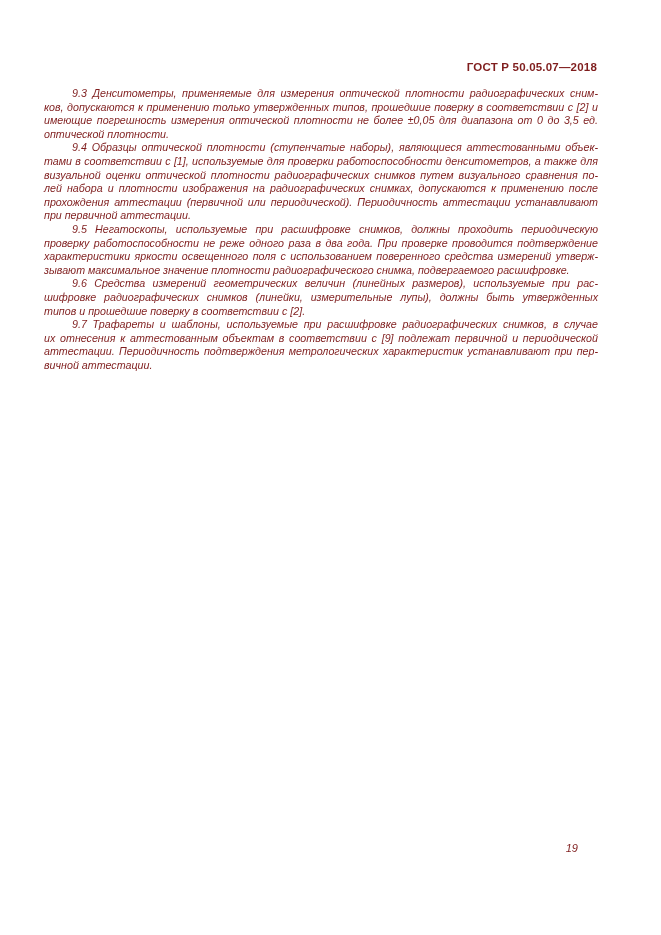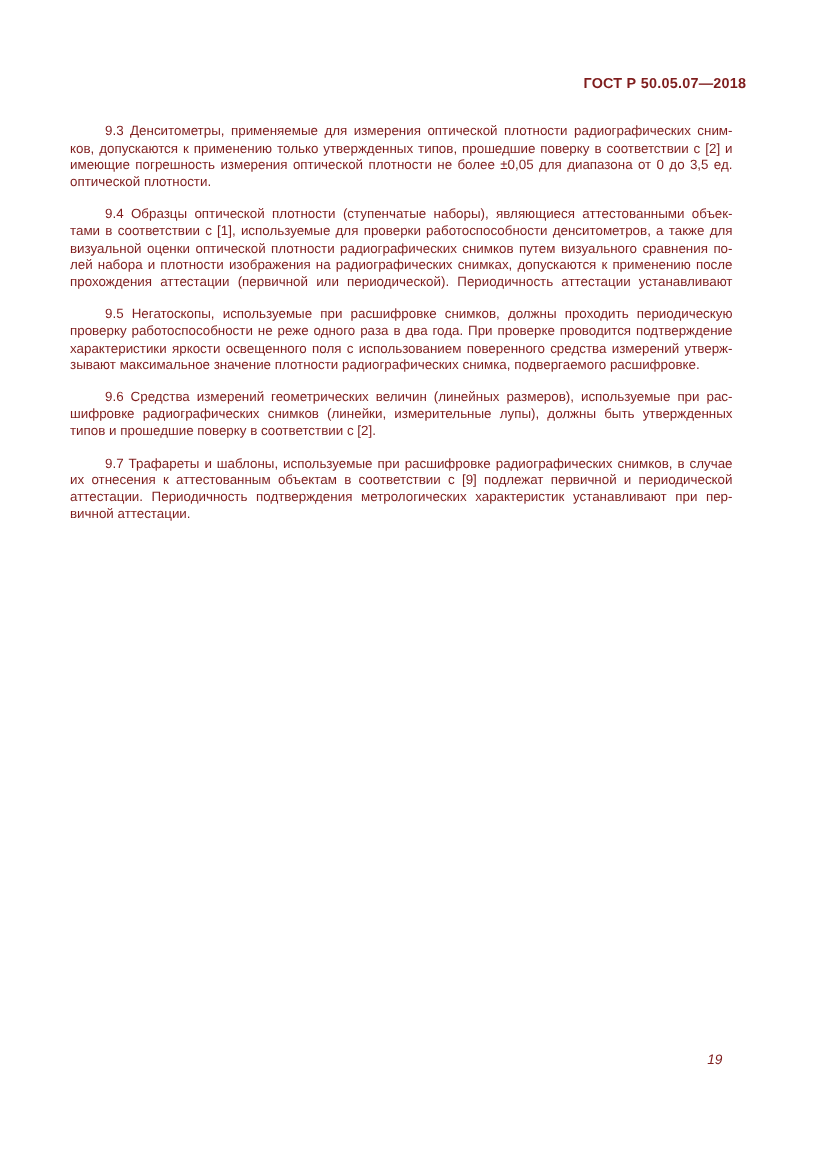--- a/index.html
+++ b/index.html
@@ -27,22 +27,23 @@
   }
   .body-text {
     position: absolute;
     top: 87px;
     left: 44px;
     width: 554px;
     font-size: 10.7px;
     line-height: 13.6px;
   }
   .paragraph {
-    margin: 12px;
+    margin: 0;
     padding: 0;
+    font-style: italic;
   }
   .ln {
     text-align: justify;
     text-align-last: justify;
     white-space: normal;
   }
   .ln.first {
     text-indent: 28px;
   }
   .ln.last {
@@ -71,27 +72,28 @@
       <div class="ln">имеющие погрешность измерения оптической плотности не более ±0,05 для диапазона от 0 до 3,5 ед.</div>
       <div class="ln last">оптической плотности.</div>
     </div>
 
     <div class="paragraph">
       <div class="ln first">9.4 Образцы оптической плотности (ступенчатые наборы), являющиеся аттестованными объек-</div>
       <div class="ln">тами в соответствии с [1], используемые для проверки работоспособности денситометров, а также для</div>
       <div class="ln">визуальной оценки оптической плотности радиографических снимков путем визуального сравнения по-</div>
       <div class="ln">лей набора и плотности изображения на радиографических снимках, допускаются к применению после</div>
       <div class="ln">прохождения аттестации (первичной или периодической). Периодичность аттестации устанавливают</div>
+      <div class="ln last">при первичной аттестации.</div>
     </div>
 
     <div class="paragraph">
       <div class="ln first">9.5 Негатоскопы, используемые при расшифровке снимков, должны проходить периодическую</div>
       <div class="ln">проверку работоспособности не реже одного раза в два года. При проверке проводится подтверждение</div>
       <div class="ln">характеристики яркости освещенного поля с использованием поверенного средства измерений утверж-</div>
-      <div class="ln last">зывают максимальное значение плотности радиографических снимка, подвергаемого расшифровке.</div>
+      <div class="ln last">зывают максимальное значение плотности радиографического снимка, подвергаемого расшифровке.</div>
     </div>
 
     <div class="paragraph">
       <div class="ln first">9.6 Средства измерений геометрических величин (линейных размеров), используемые при рас-</div>
       <div class="ln">шифровке радиографических снимков (линейки, измерительные лупы), должны быть утвержденных</div>
       <div class="ln last">типов и прошедшие поверку в соответствии с [2].</div>
     </div>
 
     <div class="paragraph">
       <div class="ln first">9.7 Трафареты и шаблоны, используемые при расшифровке радиографических снимков, в случае</div>

